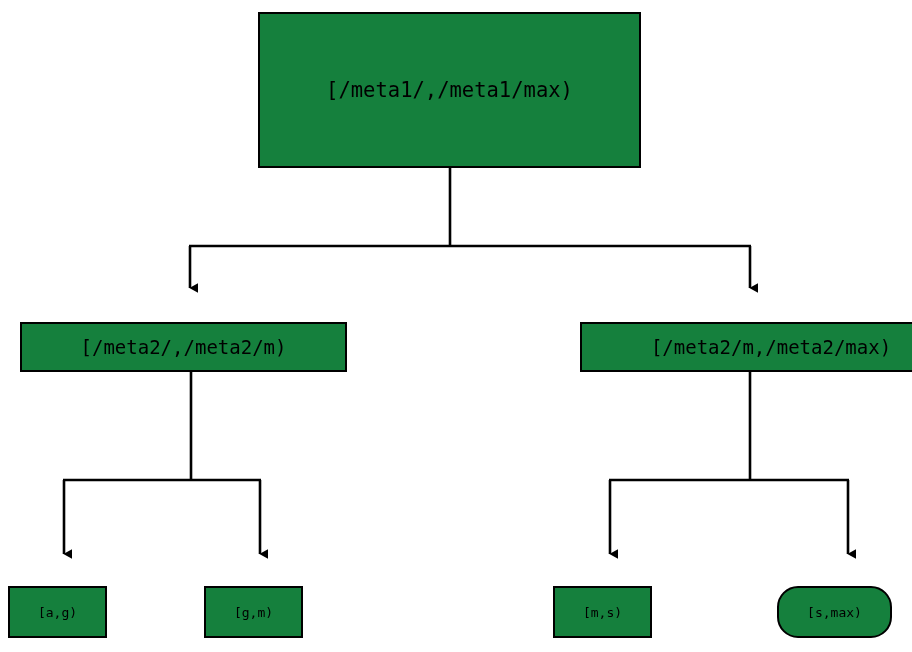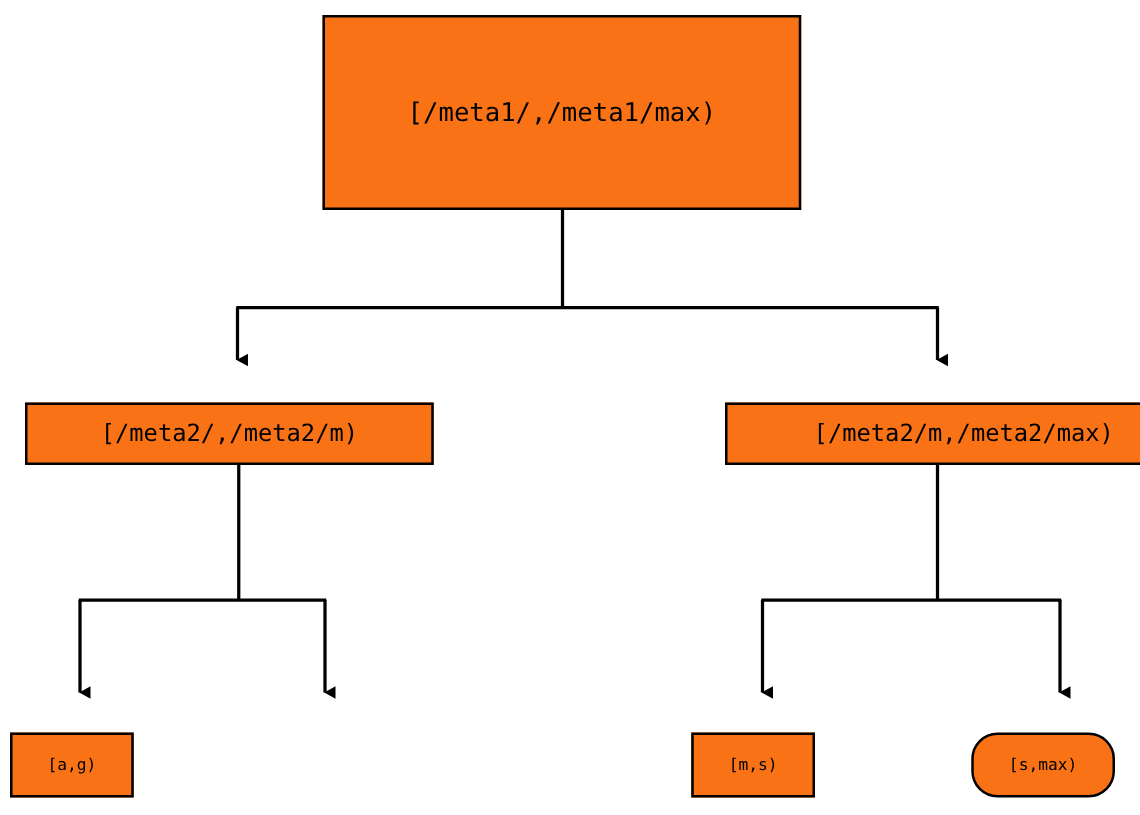--- a/index.html
+++ b/index.html
@@ -22,21 +22,21 @@
     position: absolute;
     left: 0;
     top: 0;
     width: 912px;
     height: 652px;
   }
   .node-box {
     position: absolute;
     box-sizing: border-box;
     border: 2.6px solid #000000;
-    background: #f97316;
+    background: #15803d;
     display: flex;
     align-items: center;
     justify-content: center;
     color: #000000;
     letter-spacing: 0px;
     white-space: nowrap;
   }
   .node-label {
     display: block;
     line-height: 1;
@@ -128,20 +128,23 @@
   </div>
 
   <div class="node-box" id="node-meta2-upper">
     <span class="node-label">[/meta2/m,/meta2/max)</span>
   </div>
 
   <div class="node-box leaf-box" id="node-leaf-ag">
     <span class="node-label">[a,g)</span>
   </div>
 
+  <div class="node-box leaf-box" id="node-leaf-gm">
+    <span class="node-label">[g,m)</span>
+  </div>
 
   <div class="node-box leaf-box" id="node-leaf-ms">
     <span class="node-label">[m,s)</span>
   </div>
 
   <div class="node-box leaf-box" id="node-leaf-smax">
     <span class="node-label">[s,max)</span>
   </div>
 
 </div>

